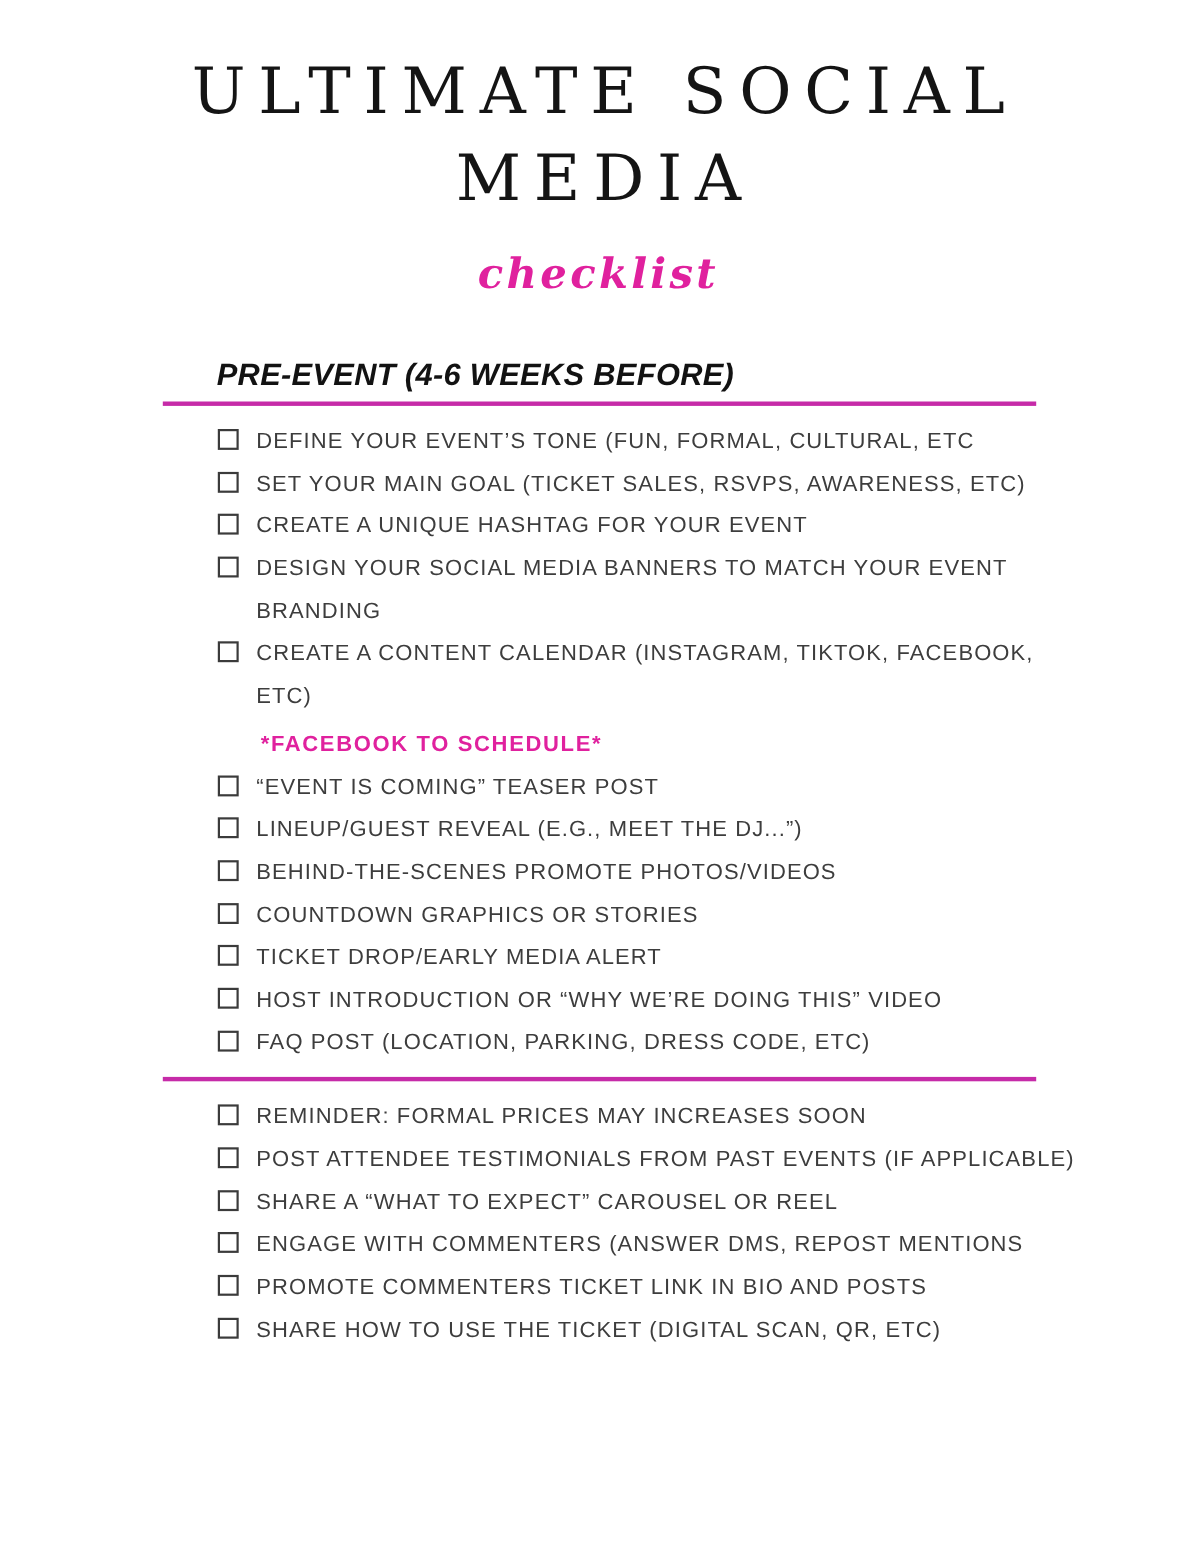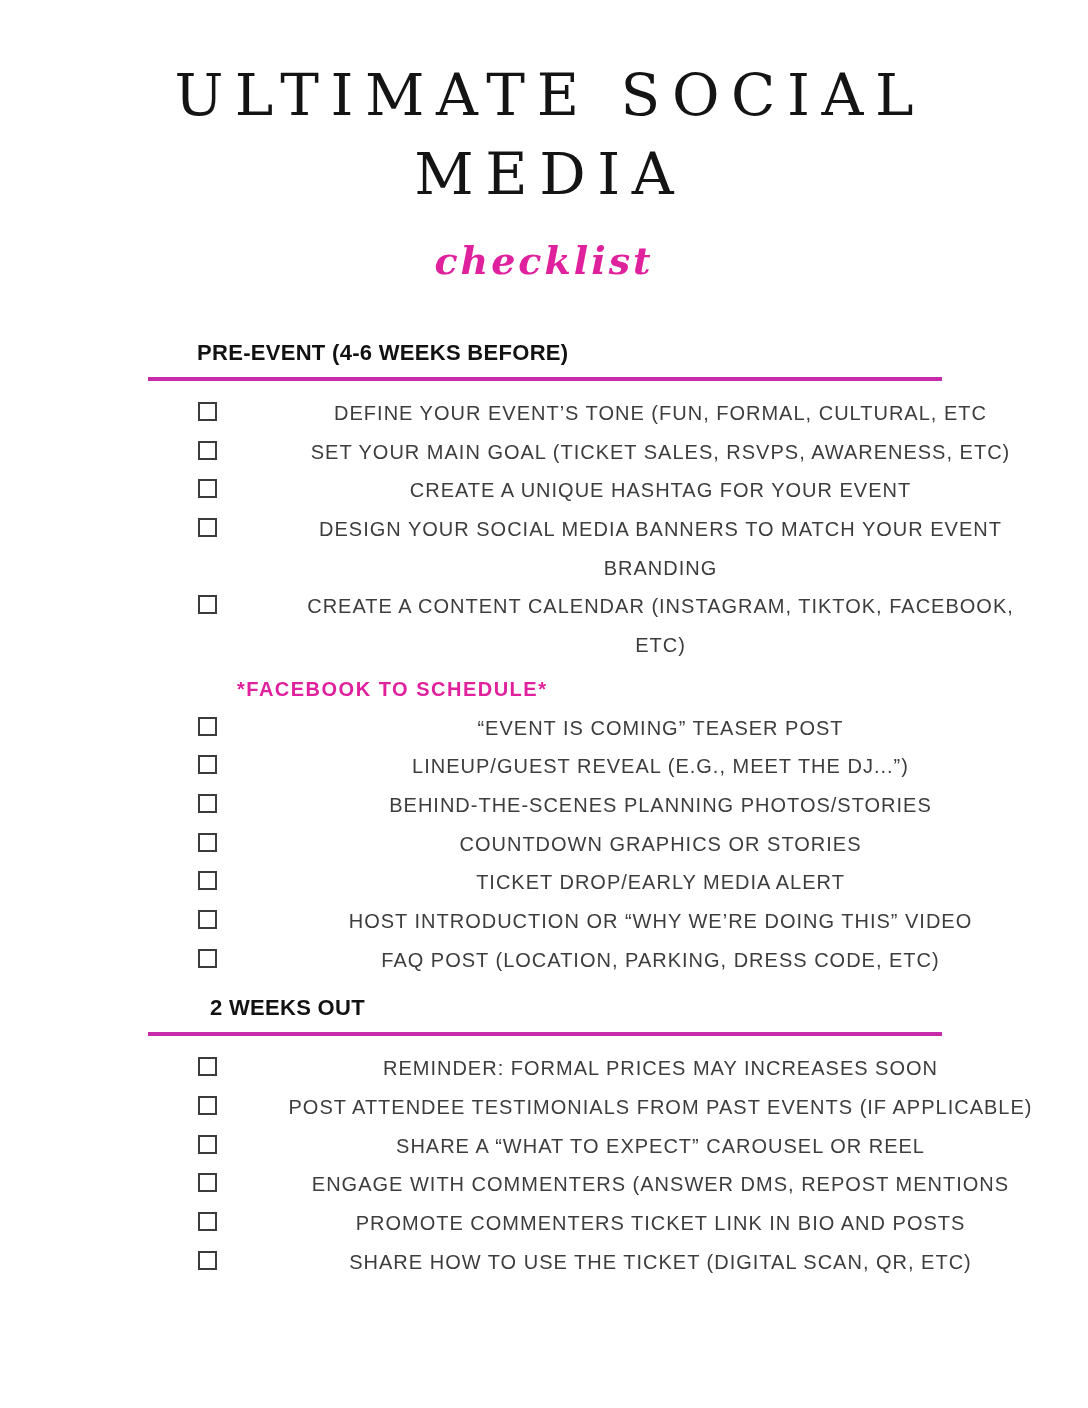--- a/index.html
+++ b/index.html
@@ -10,21 +10,21 @@
     --box-border:#3b3b3b;
   }
   *{box-sizing:border-box;}
   html,body{margin:0;padding:0;}
   body{
     width:1088px;height:1408px;
     background:#ffffff;
     font-family:"Liberation Sans",sans-serif;
     overflow:hidden;
   }
-  .header{padding-top:56px;text-align:center;}
+  .header{padding-top:44px;text-align:center;}
   .title{
     font-family:"DejaVu Serif","Liberation Serif",serif;
     font-weight:500;
     font-size:58px;
     line-height:79px;
     letter-spacing:0.20em;
     text-indent:0.20em;
     color:#141414;
   }
   .script-title{
@@ -34,35 +34,36 @@
     font-size:38px;
     line-height:62px;
     letter-spacing:3px;
     color:var(--accent);
     margin-top:16px;
   }
   .content{margin-top:44px;}
   .section + .section{margin-top:12px;}
   .section-heading{
     margin:0 0 0 197px;
-    font-size:22px;
+    font-size:28px;
     line-height:34px;
     font-weight:700;
     letter-spacing:0.3px;
     color:var(--heading-text);
+    font-style:italic;
   }
   .section:nth-of-type(2) .section-heading{margin-left:210px;}
   .rule{
     margin:7px 0 0 148px;
     width:794px;
     height:4px;
     background:var(--rule);
   }
   .items{margin-top:13px;padding-left:198px;}
-  .row{display:flex;align-items:flex-start;text-align:center;}
+  .row{display:flex;align-items:flex-start;}
   .checkbox{
     flex:0 0 auto;
     width:19px;height:19px;
     border:2px solid var(--box-border);
     background:#ffffff;
     margin-top:8px;
     margin-right:16px;
     cursor:pointer;
   }
   .lines{flex:1;min-width:0;}
@@ -140,21 +141,21 @@
           </div>
           <div class="row">
             <span class="checkbox" role="checkbox" aria-checked="false"></span>
             <div class="lines">
               <div class="line">LINEUP/GUEST REVEAL (E.G., MEET THE DJ...”)</div>
             </div>
           </div>
           <div class="row">
             <span class="checkbox" role="checkbox" aria-checked="false"></span>
             <div class="lines">
-              <div class="line">BEHIND-THE-SCENES PLANNING PHOTOS/STORIES</div>
+              <div class="line">BEHIND-THE-SCENES PROMOTE PHOTOS/VIDEOS</div>
             </div>
           </div>
           <div class="row">
             <span class="checkbox" role="checkbox" aria-checked="false"></span>
             <div class="lines">
               <div class="line">COUNTDOWN GRAPHICS OR STORIES</div>
             </div>
           </div>
           <div class="row">
             <span class="checkbox" role="checkbox" aria-checked="false"></span>
@@ -170,21 +171,20 @@
           </div>
           <div class="row">
             <span class="checkbox" role="checkbox" aria-checked="false"></span>
             <div class="lines">
               <div class="line">FAQ POST (LOCATION, PARKING, DRESS CODE, ETC)</div>
             </div>
           </div>
         </div>
       </section>
       <section class="section">
-        <h2 class="section-heading">2 WEEKS OUT</h2>
         <div class="rule"></div>
         <div class="items">
           <div class="row">
             <span class="checkbox" role="checkbox" aria-checked="false"></span>
             <div class="lines">
               <div class="line">REMINDER: FORMAL PRICES MAY INCREASES SOON</div>
             </div>
           </div>
           <div class="row">
             <span class="checkbox" role="checkbox" aria-checked="false"></span>

